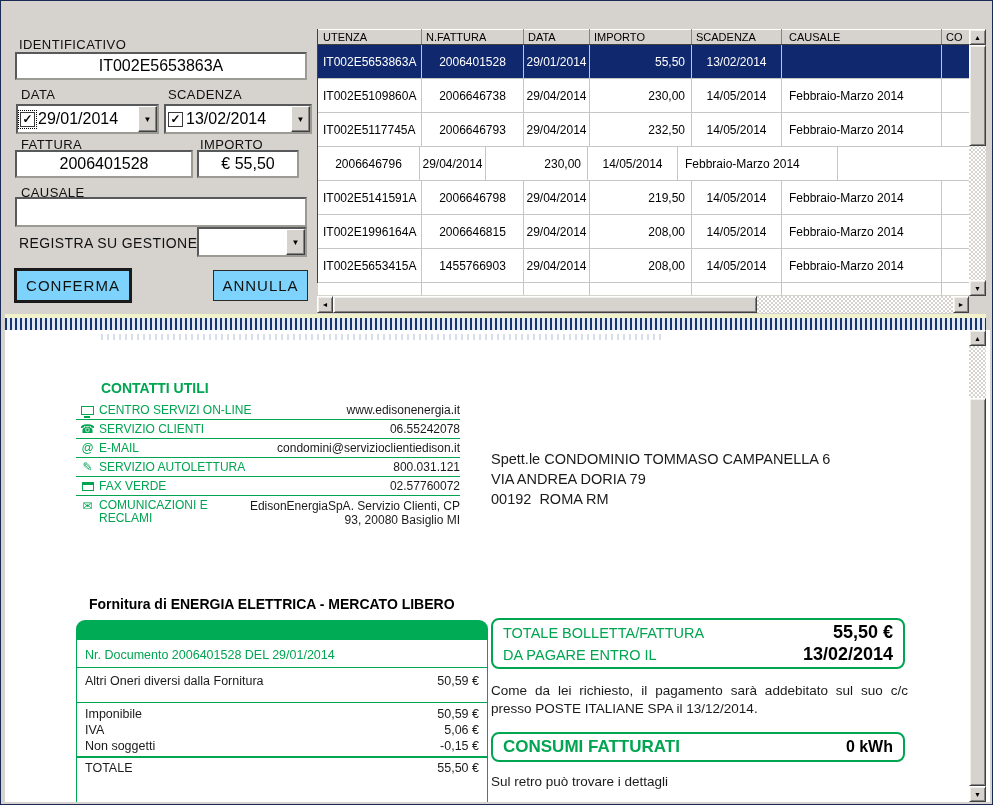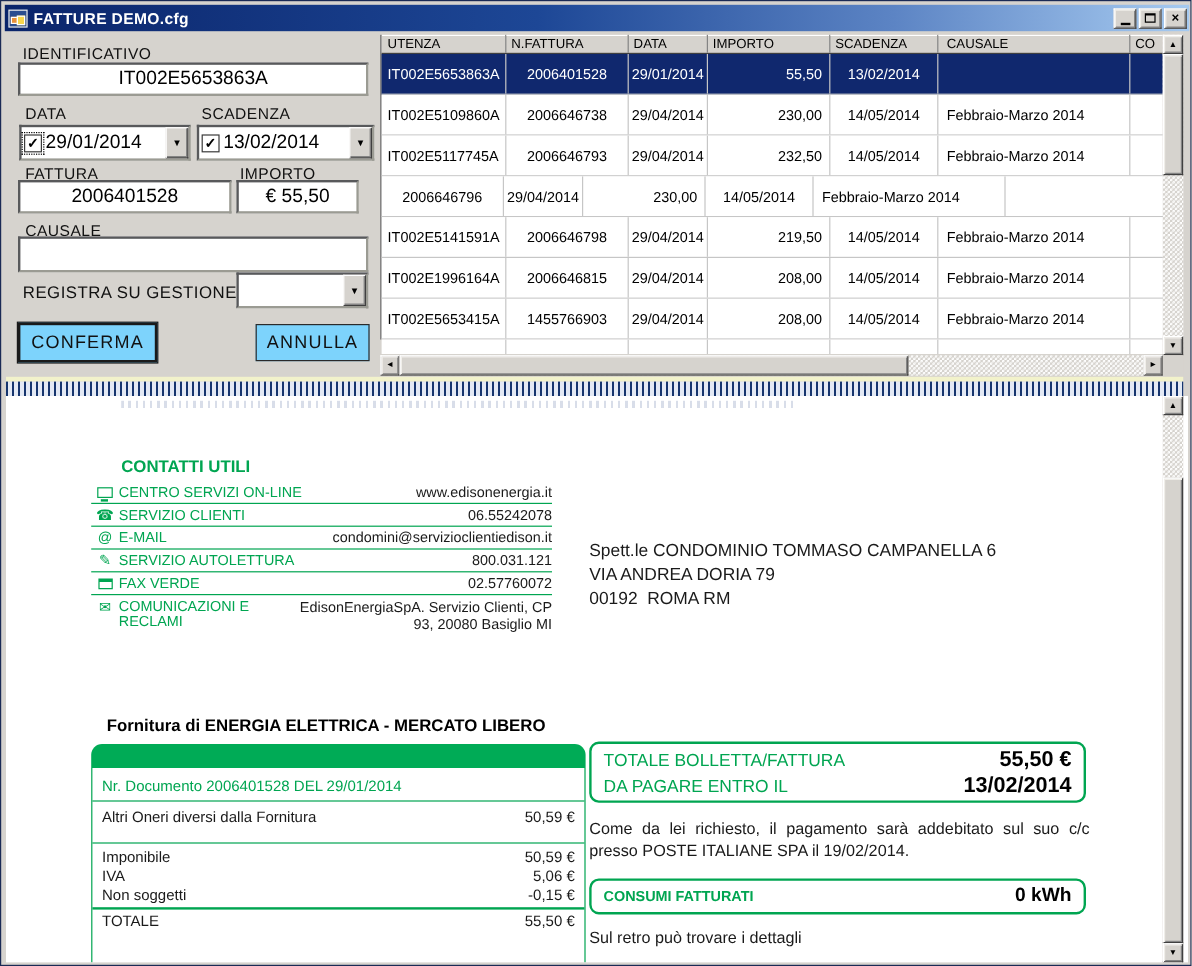--- a/index.html
+++ b/index.html
@@ -89,47 +89,29 @@
   .s-row.pre-total{padding-bottom:3px;border-bottom:2px solid #00a551;}
   .s-row.total{padding-top:3px;}
   .totale-box{position:absolute;left:486px;top:288px;width:414px;height:51px;border:2px solid #00a551;border-radius:8px;
     padding:3px 10px;display:flex;flex-direction:column;justify-content:center;gap:1px;}
   .tb-row{display:flex;justify-content:space-between;align-items:baseline;}
   .tb-lab{font-size:14.5px;color:#00a551;}
   .tb-val{font-size:18px;font-weight:bold;color:#000;}
   .pay-note{position:absolute;left:486px;top:352px;width:417px;font-size:13.5px;color:#1a1a1a;line-height:18px;text-align:justify;}
   .consumi-box{position:absolute;left:486px;top:402px;width:414px;height:30px;border:2px solid #00a551;border-radius:8px;
     padding:0 10px;display:flex;justify-content:space-between;align-items:center;}
-  .cb-lab{font-size:12px;font-weight:bold;color:#00a551;}
+  .cb-lab{font-size:17px;font-weight:bold;color:#00a551;}
   .cb-val{font-size:16px;font-weight:bold;color:#000;}
   .footer-note{position:absolute;left:486px;top:444px;font-size:13.5px;color:#1a1a1a;}
 </style>
 </head>
 <body>
 
 <div class="window">
 
-  <div class="titlebar">
-    <div class="win-icon">
-        <div class="sq1"></div>
-        <div class="sq2"></div>
-      </div>
-    <div class="title-text">FATTURE DEMO.cfg</div>
-    <div class="tb-buttons">
-      <button class="tb-btn">
-          <span class="glyph-min"></span>
-        </button>
-      <button class="tb-btn">
-          <span class="glyph-max"></span>
-        </button>
-      <button class="tb-btn">
-          <span>×</span>
-        </button>
-    </div>
-  </div>
 
   <div class="label" style="left:18px;top:36px;">IDENTIFICATIVO</div>
   <input class="tb-input sunken" style="left: 14px; top: 51px; width: 292px; height: 28px; text-align: center;" value="IT002E5653863A">
 
   <div class="label" style="left:20px;top:86px;">DATA</div>
   <div class="label" style="left:167px;top:86px;">SCADENZA</div>
 
   <div class="combo" style="left:15px;top:103px;width:143px;height:30px;">
     <span class="chk focus">✓</span>
     <span class="val">29/01/2014</span>
@@ -339,21 +321,21 @@
       <div class="tb-row">
         <span class="tb-lab">TOTALE BOLLETTA/FATTURA</span>
         <span class="tb-val">55,50 €</span>
       </div>
       <div class="tb-row">
         <span class="tb-lab">DA PAGARE ENTRO IL</span>
         <span class="tb-val">13/02/2014</span>
       </div>
     </div>
 
-    <div class="pay-note">Come da lei richiesto, il pagamento sarà addebitato sul suo c/c presso POSTE ITALIANE SPA il 19/02/2014.</div>
+    <div class="pay-note">Come da lei richiesto, il pagamento sarà addebitato sul suo c/c presso POSTE ITALIANE SPA il 13/12/2014.</div>
 
     <div class="consumi-box">
       <span class="cb-lab">CONSUMI FATTURATI</span>
       <span class="cb-val">0 kWh</span>
     </div>
 
     <div class="footer-note">Sul retro può trovare i dettagli</div>
 
     <div class="checker" style="position:absolute;left:964px;top:0;width:17px;height:472px;">
       <div class="sb-btn" style="left:0;top:0;width:17px;height:16px;">▲</div>

